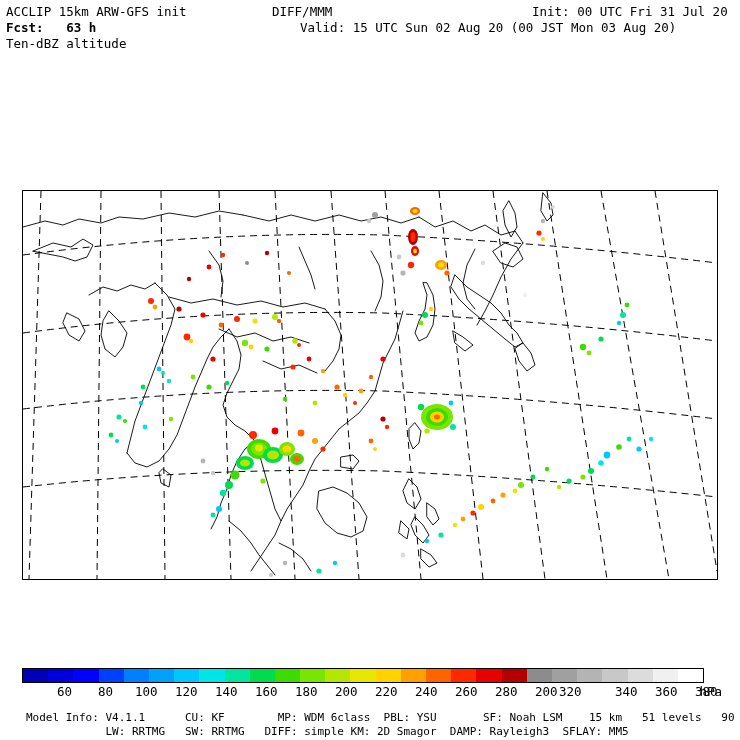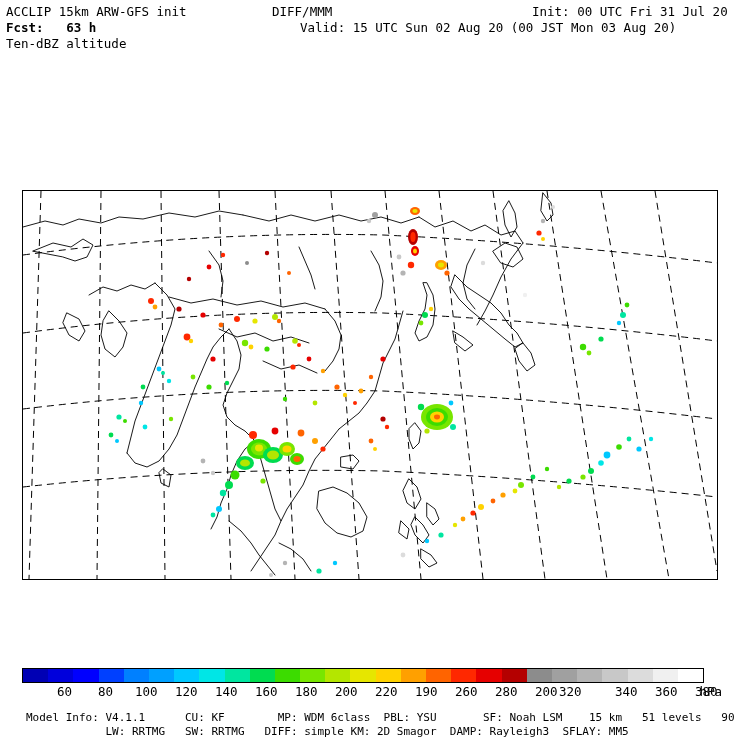--- a/index.html
+++ b/index.html
@@ -333,21 +333,21 @@
   <div id="cbar-labels">
     <div class="cb-lab" style="left:35px">60</div>
     <div class="cb-lab" style="left:76px">80</div>
     <div class="cb-lab" style="left:113px">100</div>
     <div class="cb-lab" style="left:153px">120</div>
     <div class="cb-lab" style="left:193px">140</div>
     <div class="cb-lab" style="left:233px">160</div>
     <div class="cb-lab" style="left:273px">180</div>
     <div class="cb-lab" style="left:313px">200</div>
     <div class="cb-lab" style="left:353px">220</div>
-    <div class="cb-lab" style="left:393px">190</div>
+    <div class="cb-lab" style="left:393px">240</div>
     <div class="cb-lab" style="left:433px">260</div>
     <div class="cb-lab" style="left:473px">280</div>
     <div class="cb-lab" style="left:513px">200</div>
     <div class="cb-lab" style="left:537px">320</div>
     <div class="cb-lab" style="left:593px">340</div>
     <div class="cb-lab" style="left:633px">360</div>
     <div class="cb-lab" style="left:673px">380</div>
     <div id="cb-unit">hPa</div>
   </div>
 </div>

